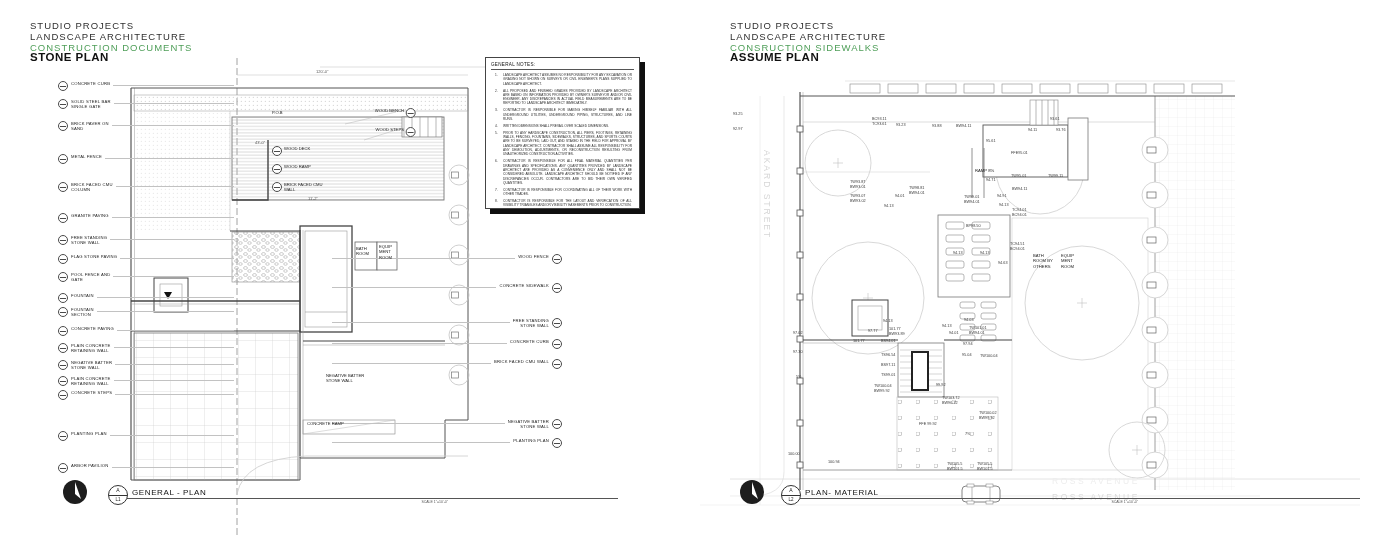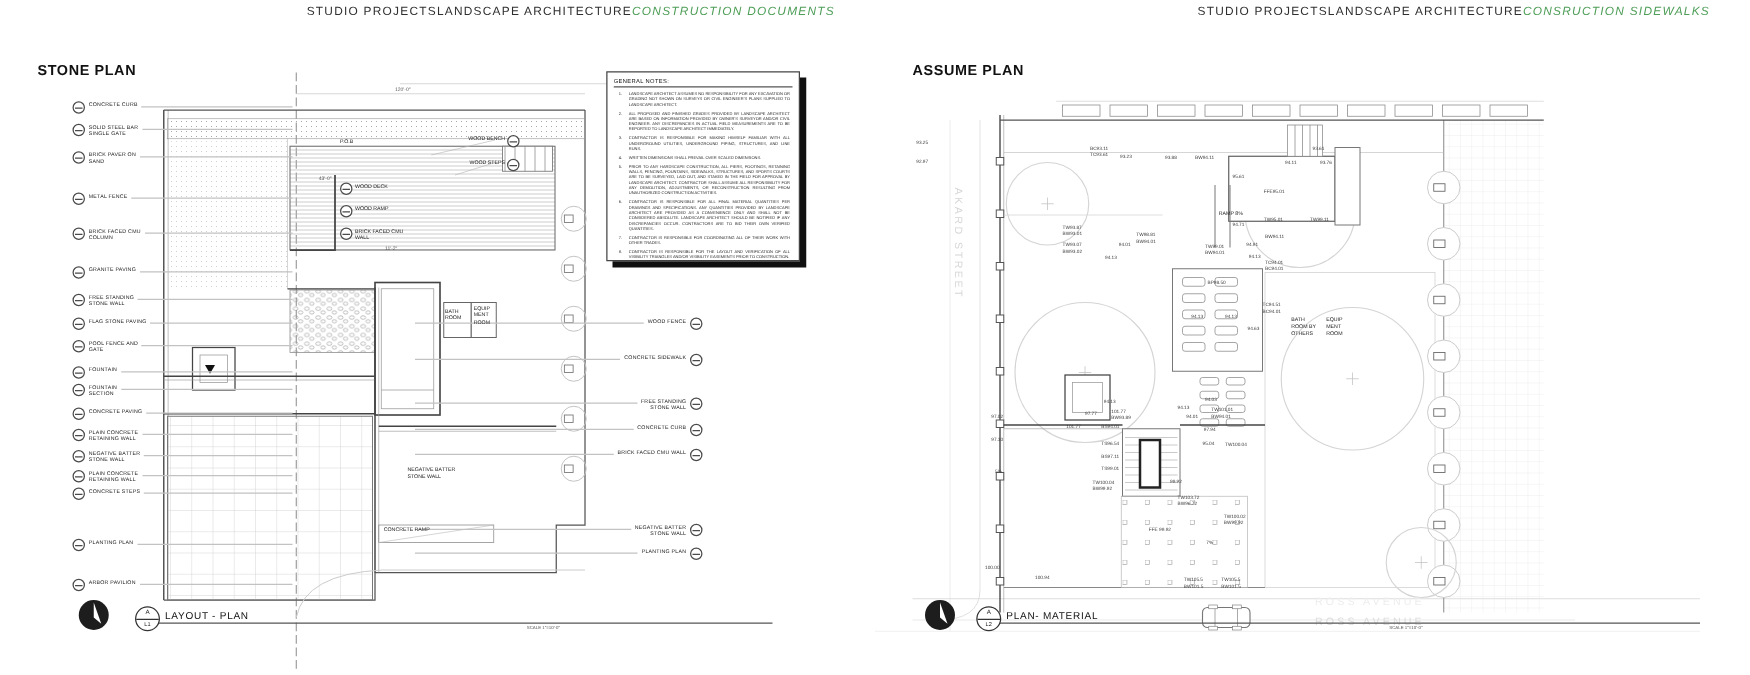--- a/index.html
+++ b/index.html
@@ -2,23 +2,23 @@
 <html><head>
 <meta charset="utf-8">
 <style>
   html,body{margin:0;padding:0;background:#fff;}
   body{width:1400px;height:540px;position:relative;overflow:hidden;
        font-family:"Liberation Sans",sans-serif;color:#1a1a1a;}
   .page{position:absolute;inset:0;display:flex;}
   .panel{position:relative;width:700px;height:540px;}
 
   
-  .topbar{position:absolute;top:4px;left:30px;right:32px;display:flex;
-          justify-content:flex-end;font-size:9.5px;letter-spacing:1px;color:#2f2f2f;}
-  .topbar .accent{color:#4e9e58;font-style:italic;}
+  .topbar{position:absolute;top:20px;left:30px;right:32px;display:flex;
+          justify-content:flex-end;font-size:9.5px;letter-spacing:1px;color:#2f2f2f;flex-direction:column;}
+  .topbar .accent{color:#4e9e58;}
 
   .plan-title{position:absolute;top:51px;left:30px;font-size:11.5px;font-weight:bold;
               letter-spacing:.5px;color:#111;margin:0;}
 
   .draw{position:absolute;inset:0;z-index:1;}
 
   
   .co-row{position:absolute;display:flex;align-items:flex-start;gap:3px;z-index:2;}
   .co-row-l{left:58px;width:176px;}
   .co-row-r{left:332px;width:230px;}
@@ -397,21 +397,21 @@
     </aside>
 
     <svg class="north" style="left:62px;top:479px" width="26" height="26" viewBox="0 0 26 26">
       <circle cx="13" cy="13" r="12" fill="#1d1d1d"></circle>
       <polygon points="13,3 19,20 13,15" fill="#ffffff"></polygon>
     </svg>
     <div class="refcircle" style="left:108px;top:485px">
       <span class="rt">A</span>
       <span class="rb">L1</span>
     </div>
-    <div class="sheet-title" style="left:132px;top:488px">LAYOUT - PLAN</div>
+    <div class="sheet-title" style="left:132px;top:488px">GENERAL - PLAN</div>
     <div class="titleline" style="left:110px;top:498px;width:508px"></div>
     <div class="scale" style="left:400px;top:500px;width:48px">SCALE 1"=10'-0"</div>
   </section>
 
   <section class="panel">
     <header class="topbar">
       <span>STUDIO PROJECTS</span>
       <span>LANDSCAPE ARCHITECTURE</span>
       <span class="accent">CONSRUCTION SIDEWALKS</span>
     </header>

